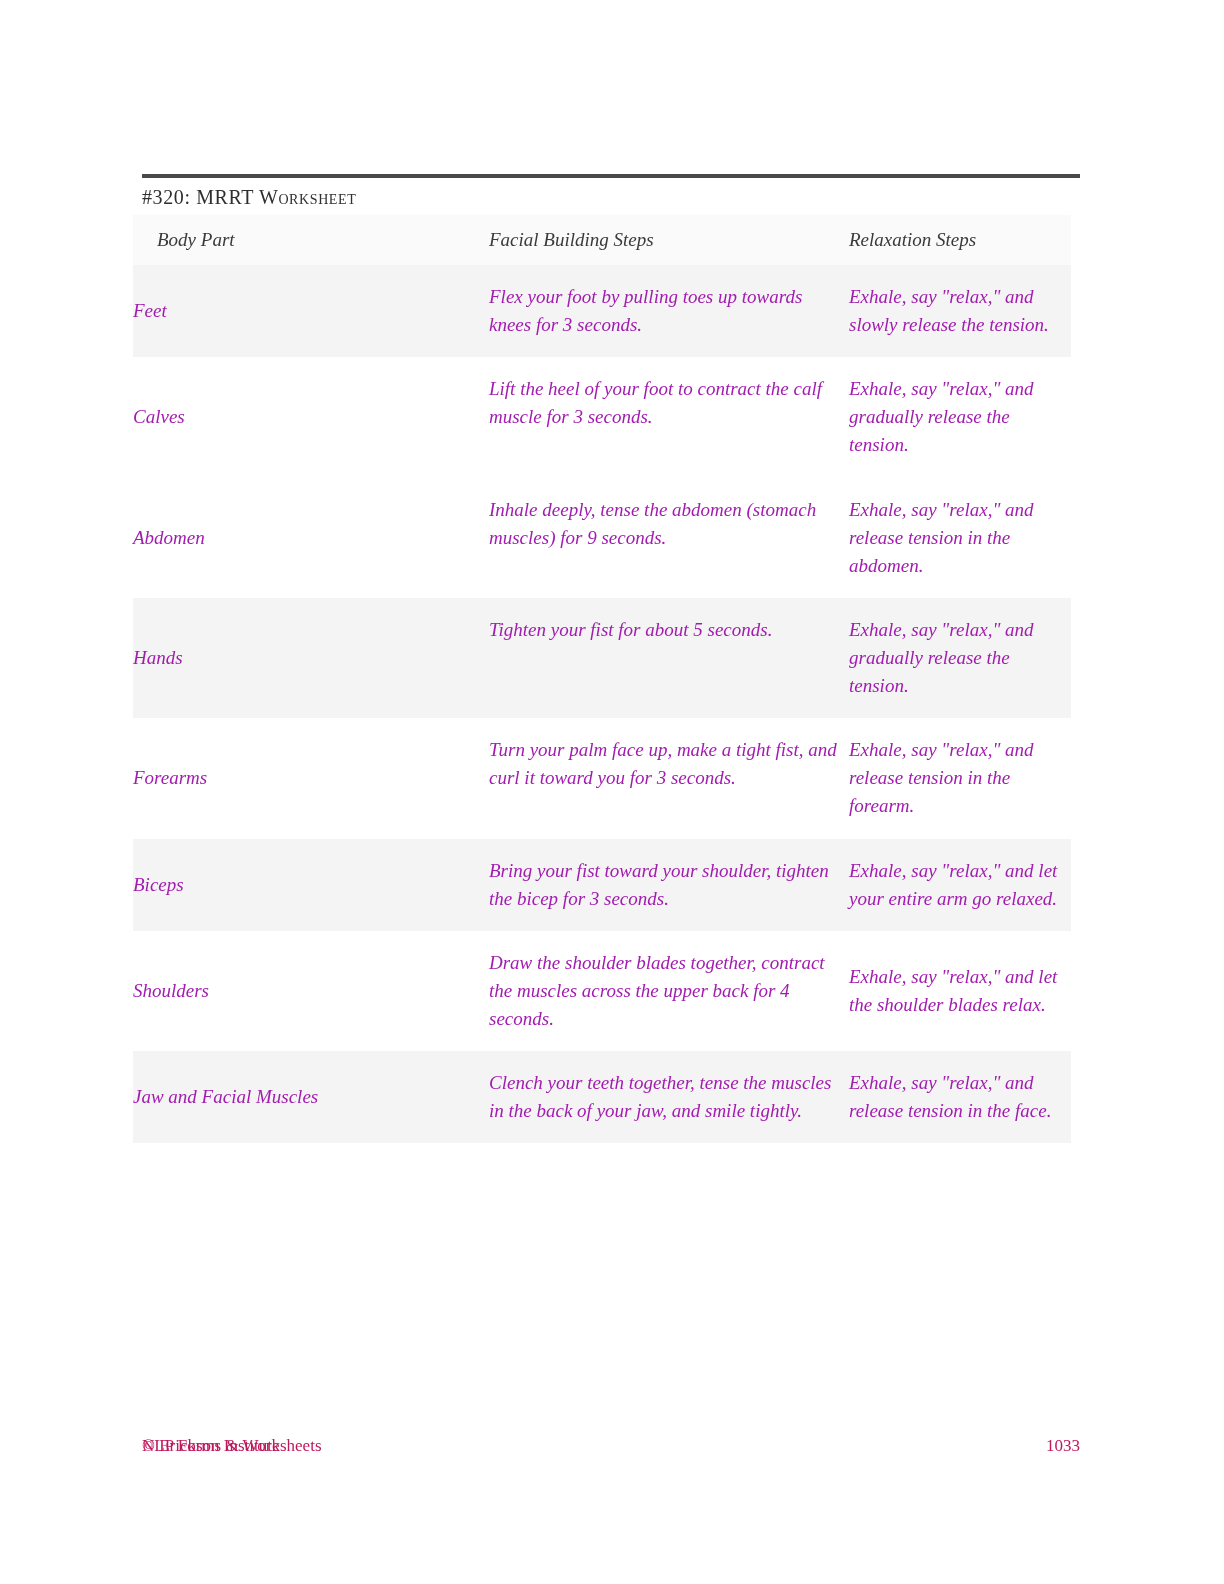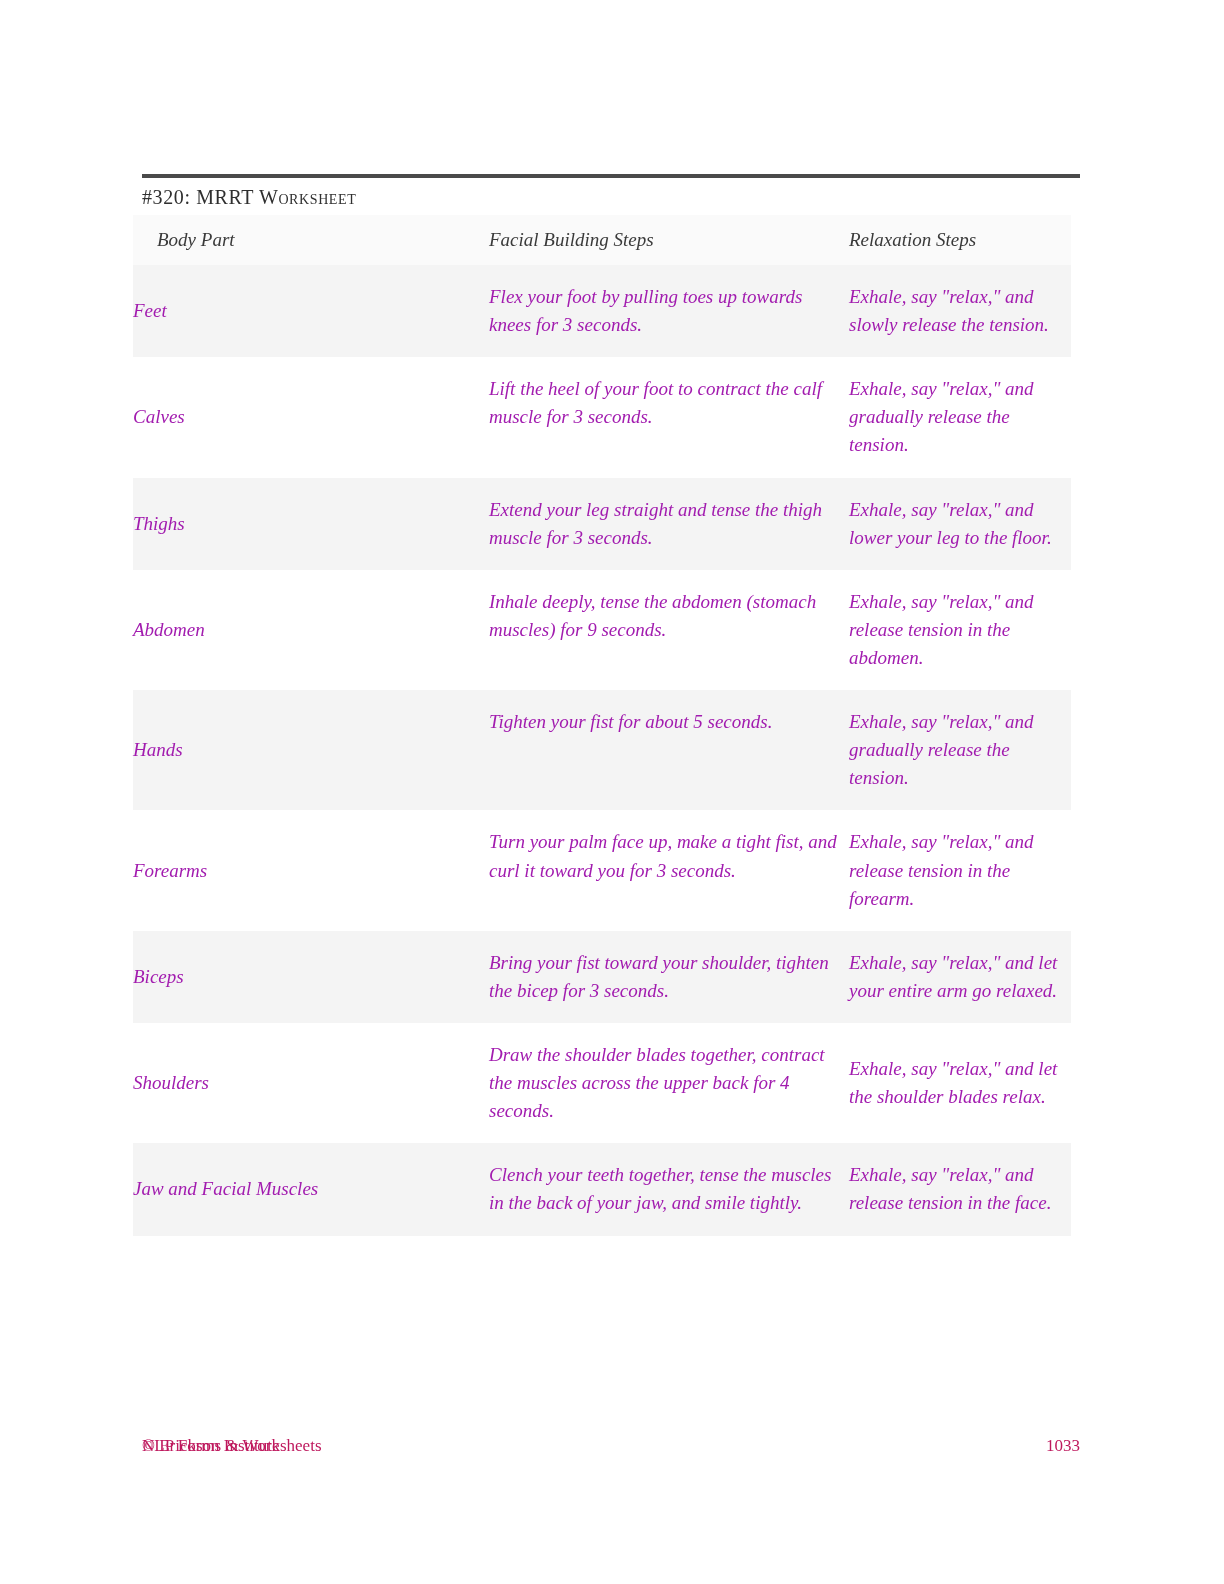--- a/index.html
+++ b/index.html
@@ -167,25 +167,20 @@
       <tr class="shade">
         <td class="cell-body">Feet</td>
         <td class="cell-tension">Flex your foot by pulling toes up towards knees for 3 seconds.</td>
         <td class="cell-relax">Exhale, say "relax," and slowly release the tension.</td>
       </tr>
       <tr class="plain">
         <td class="cell-body">Calves</td>
         <td class="cell-tension">Lift the heel of your foot to contract the calf muscle for 3 seconds.</td>
         <td class="cell-relax">Exhale, say "relax," and gradually release the tension.</td>
       </tr>
-      <tr class="shade">
-        <td class="cell-body">Thighs</td>
-        <td class="cell-tension">Extend your leg straight and tense the thigh muscle for 3 seconds.</td>
-        <td class="cell-relax">Exhale, say "relax," and lower your leg to the floor.</td>
-      </tr>
       <tr class="plain">
         <td class="cell-body">Abdomen</td>
         <td class="cell-tension">Inhale deeply, tense the abdomen (stomach muscles) for 9 seconds.</td>
         <td class="cell-relax">Exhale, say "relax," and release tension in the abdomen.</td>
       </tr>
       <tr class="shade">
         <td class="cell-body">Hands</td>
         <td class="cell-tension">Tighten your fist for about 5 seconds.</td>
         <td class="cell-relax">Exhale, say "relax," and gradually release the tension.</td>
       </tr>

